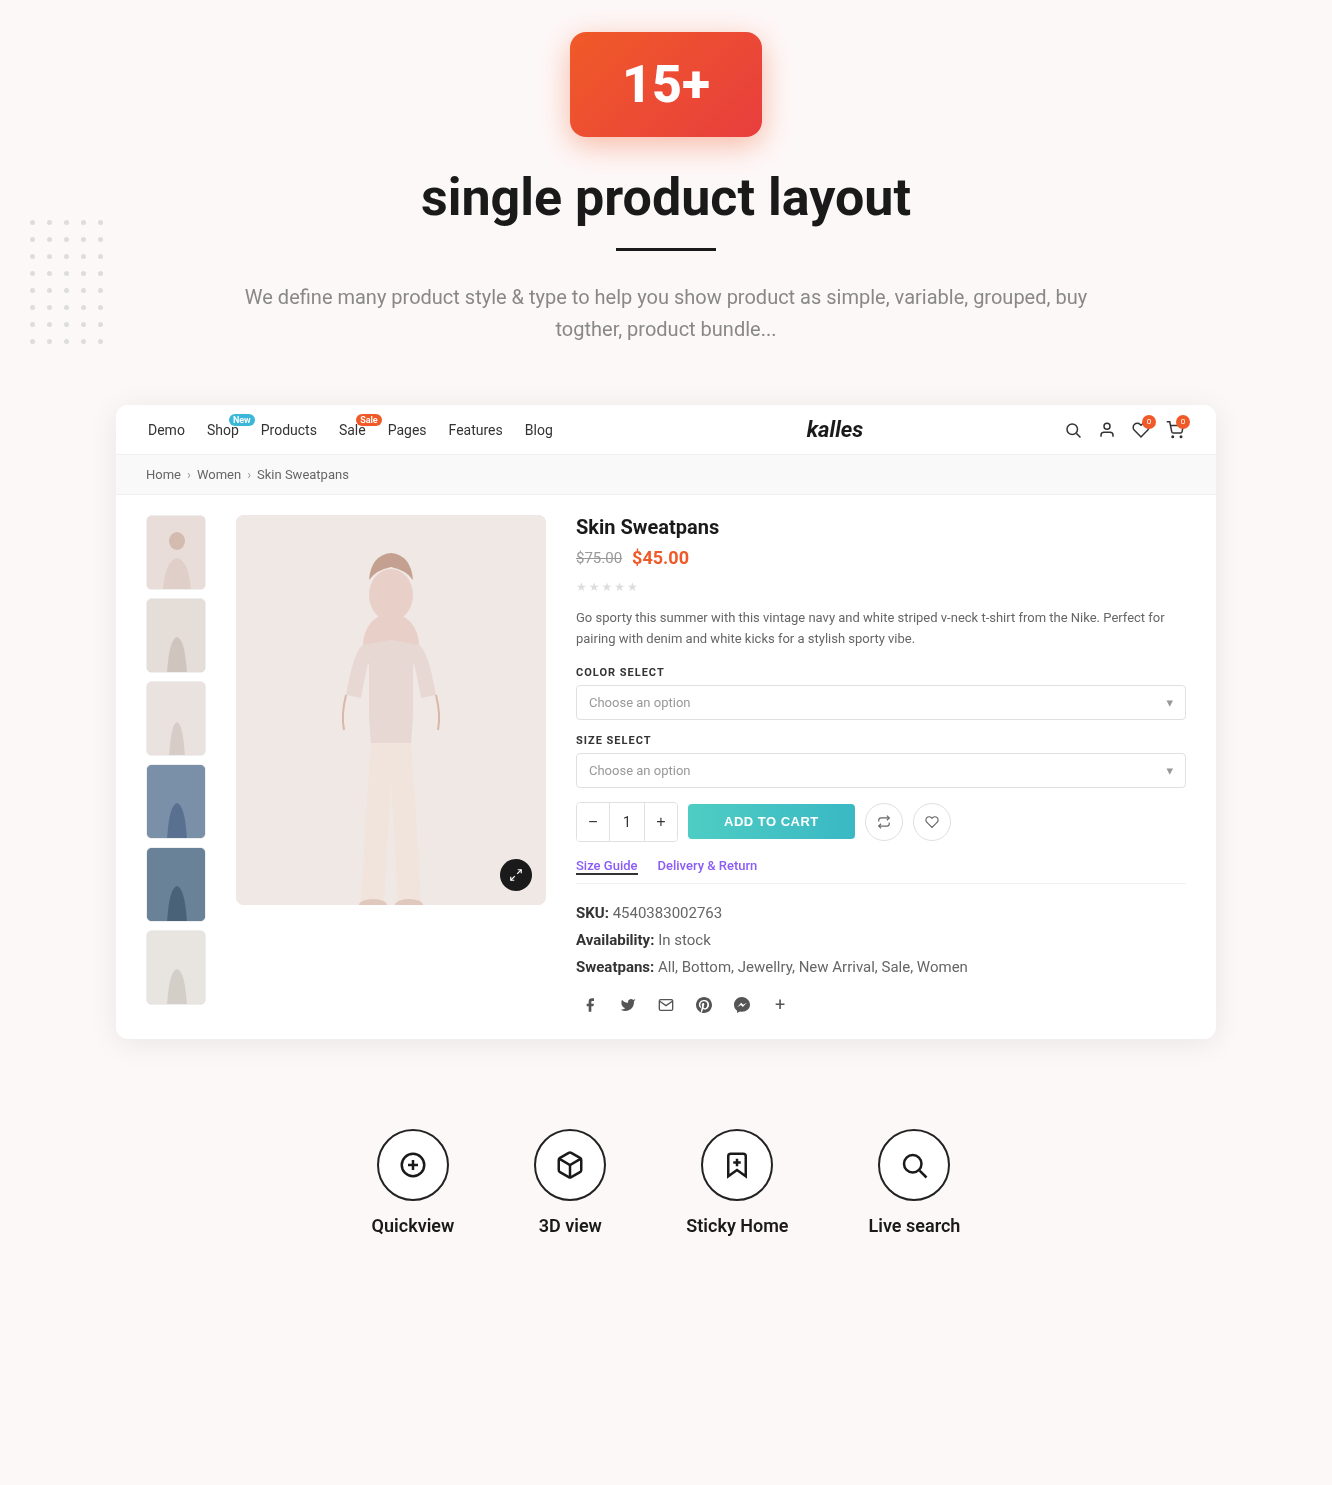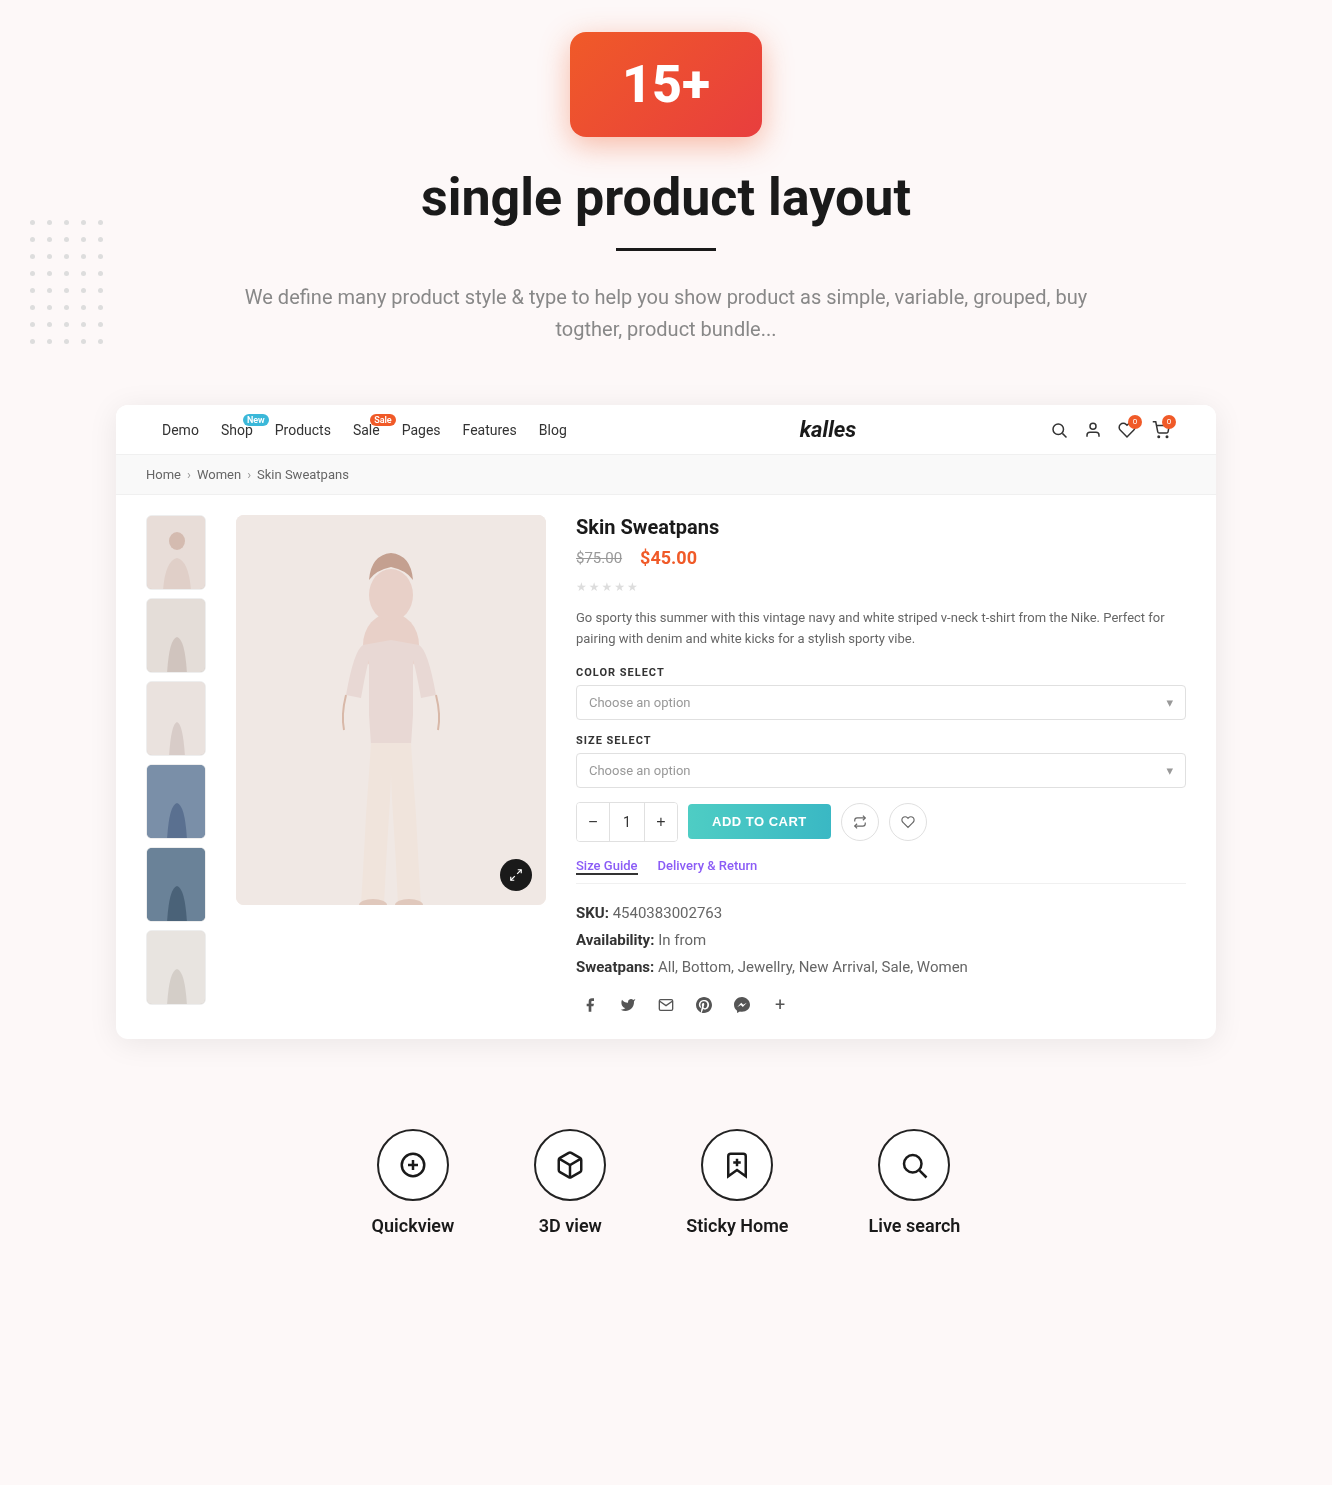--- a/index.html
+++ b/index.html
@@ -83,21 +83,21 @@
       background: white;
       border-radius: 12px;
       box-shadow: 0 4px 30px rgba(0,0,0,0.08);
       overflow: hidden;
     }
 
     
     .demo-nav {
       display: flex;
       align-items: center;
-      padding: 12px 46px;
+      padding: 12px 32px;
       border-bottom: 1px solid #f0f0f0;
       background: white;
     }
 
     .nav-links {
       display: flex;
       align-items: center;
       gap: 22px;
       flex: 1;
     }
@@ -263,21 +263,21 @@
     .product-name {
       font-size: 20px;
       font-weight: 700;
       color: #1a1a1a;
       margin-bottom: 8px;
     }
 
     .product-price {
       display: flex;
       align-items: center;
-      gap: 18px;
+      gap: 10px;
       margin-bottom: 12px;
     }
 
     .price-old {
       font-size: 15px;
       color: #999;
       text-decoration: line-through;
     }
 
     .price-new {
@@ -372,21 +372,21 @@
       color: #333;
       border-left: 1px solid #e0e0e0;
       border-right: 1px solid #e0e0e0;
     }
 
     .add-cart-btn {
       background: linear-gradient(90deg, #4ecdc4, #3ab8c4);
       color: white;
       font-size: 13px;
       font-weight: 700;
-      padding: 10px 24px;
+      padding: 10px 36px;
       border-radius: 4px;
       border: none;
       cursor: pointer;
       letter-spacing: 0.5px;
     }
 
     .action-icon-btn {
       width: 38px;
       height: 38px;
       border: 1px solid #e0e0e0;
@@ -741,21 +741,21 @@
           <span class="product-tab">Delivery &amp; Return</span>
         </div>
 
         <div class="product-meta">
           <div>
             <strong>SKU:</strong>
             <span>4540383002763</span>
           </div>
           <div>
             <strong>Availability:</strong>
-            <span>In from</span>
+            <span>In stock</span>
           </div>
           <div>
             <strong>Sweatpans:</strong>
             <span>All, Bottom, Jewellry, New Arrival, Sale, Women</span>
           </div>
         </div>
 
         <div class="social-icons">
           <div class="social-icon">
             <svg viewBox="0 0 24 24" fill="currentColor" width="16" height="16">

